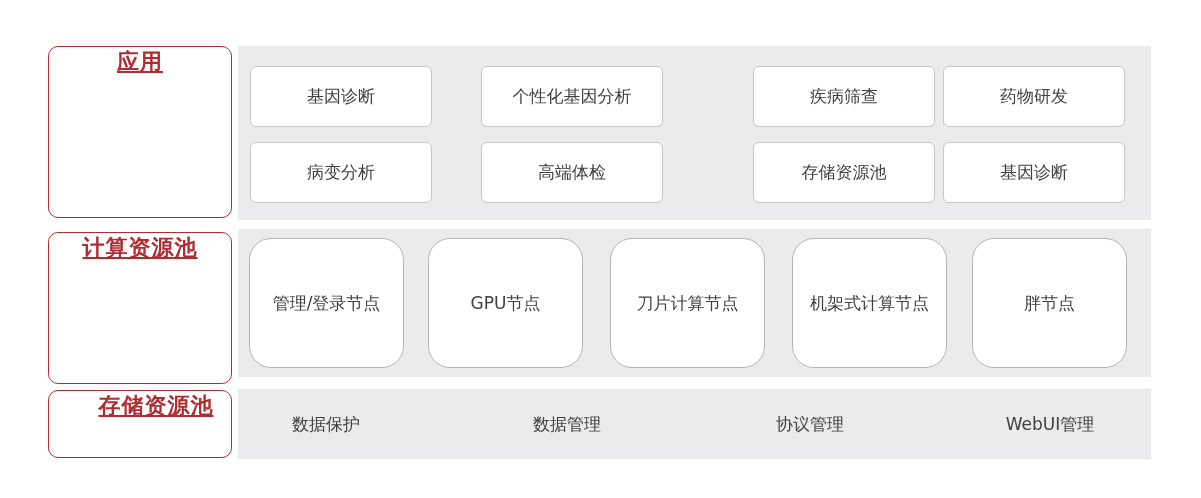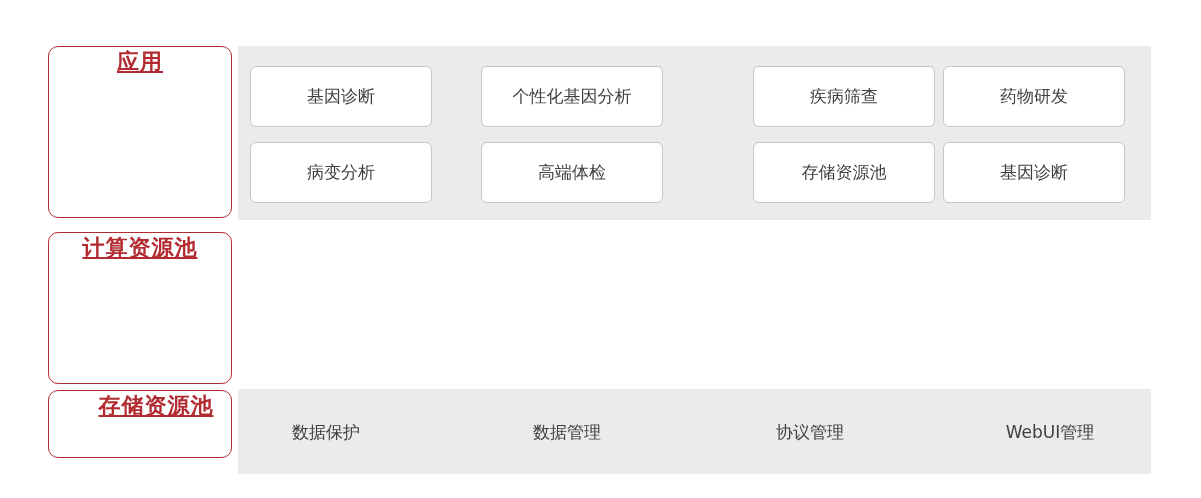--- a/index.html
+++ b/index.html
@@ -27,21 +27,21 @@
     color:var(--accent-red);font-size:22px;font-weight:600;letter-spacing:1px;text-decoration:underline;
   }
   #red-application{top:46px;height:172px;}
   #red-compute{top:232px;height:152px;}
   #red-storage{top:390px;height:68px;padding-left:32px;}
 
   
   .panel{position:absolute;left:238px;width:913px;background:var(--panel-gray);}
   #panel-application{top:46px;height:174px;}
   #panel-compute{top:229px;height:148px;}
-  #panel-storage{top:389px;height:85px;}
+  #panel-storage{top:389px;height:70px;}
 
   
   .app-btn{
     position:absolute;width:182px;height:61px;
     background:#fff;border:1px solid var(--box-border-light);border-radius:6px;
     display:flex;align-items:center;justify-content:center;
     font-size:17px;color:var(--text-dark);white-space:nowrap;
   }
   .rA{top:20px;} .rB{top:96px;}
   .c1{left:12px;} .c2{left:243px;} .c3{left:475px;margin-left:40px;} .c4{left:705px;}
@@ -77,20 +77,27 @@
     <div class="app-btn rA c4">药物研发</div>
     <div class="app-btn rB c1">病变分析</div>
     <div class="app-btn rB c2">高端体检</div>
     <div class="app-btn rB c3">存储资源池</div>
     <div class="app-btn rB c4">基因诊断</div>
   </div>
 
   <div class="red-box" id="red-compute">
     <span>计算资源池</span>
   </div>
+  <div class="panel" id="panel-compute">
+    <div class="node-box n1">管理/登录节点</div>
+    <div class="node-box n2">GPU节点</div>
+    <div class="node-box n3">刀片计算节点</div>
+    <div class="node-box n4">机架式计算节点</div>
+    <div class="node-box n5">胖节点</div>
+  </div>
 
   <div class="red-box" id="red-storage">
     <span>存储资源池</span>
   </div>
   <div class="panel" id="panel-storage">
     <div class="storage-label s1">数据保护</div>
     <div class="storage-label s2">数据管理</div>
     <div class="storage-label s3">协议管理</div>
     <div class="storage-label s4">WebUI管理</div>
   </div>

